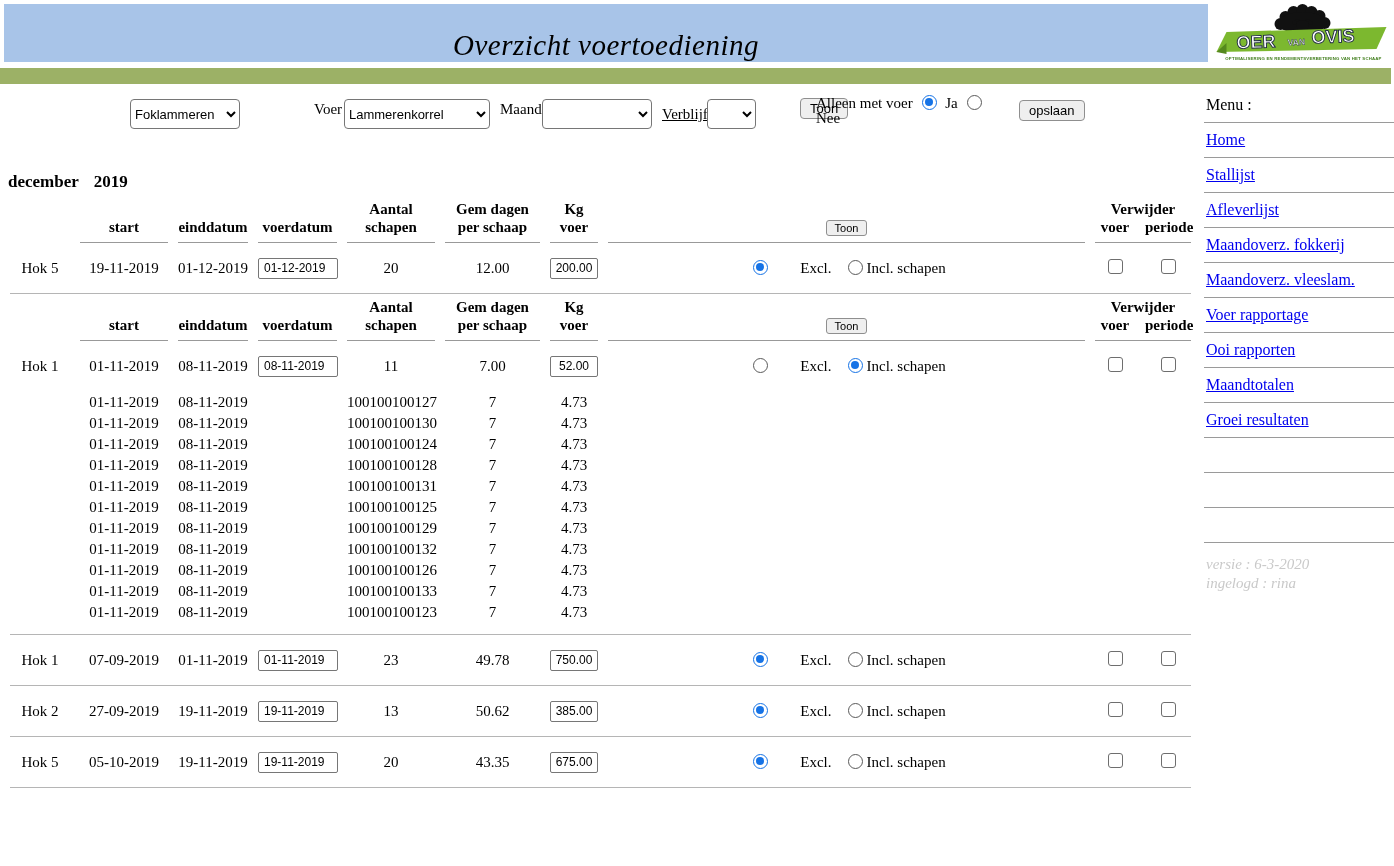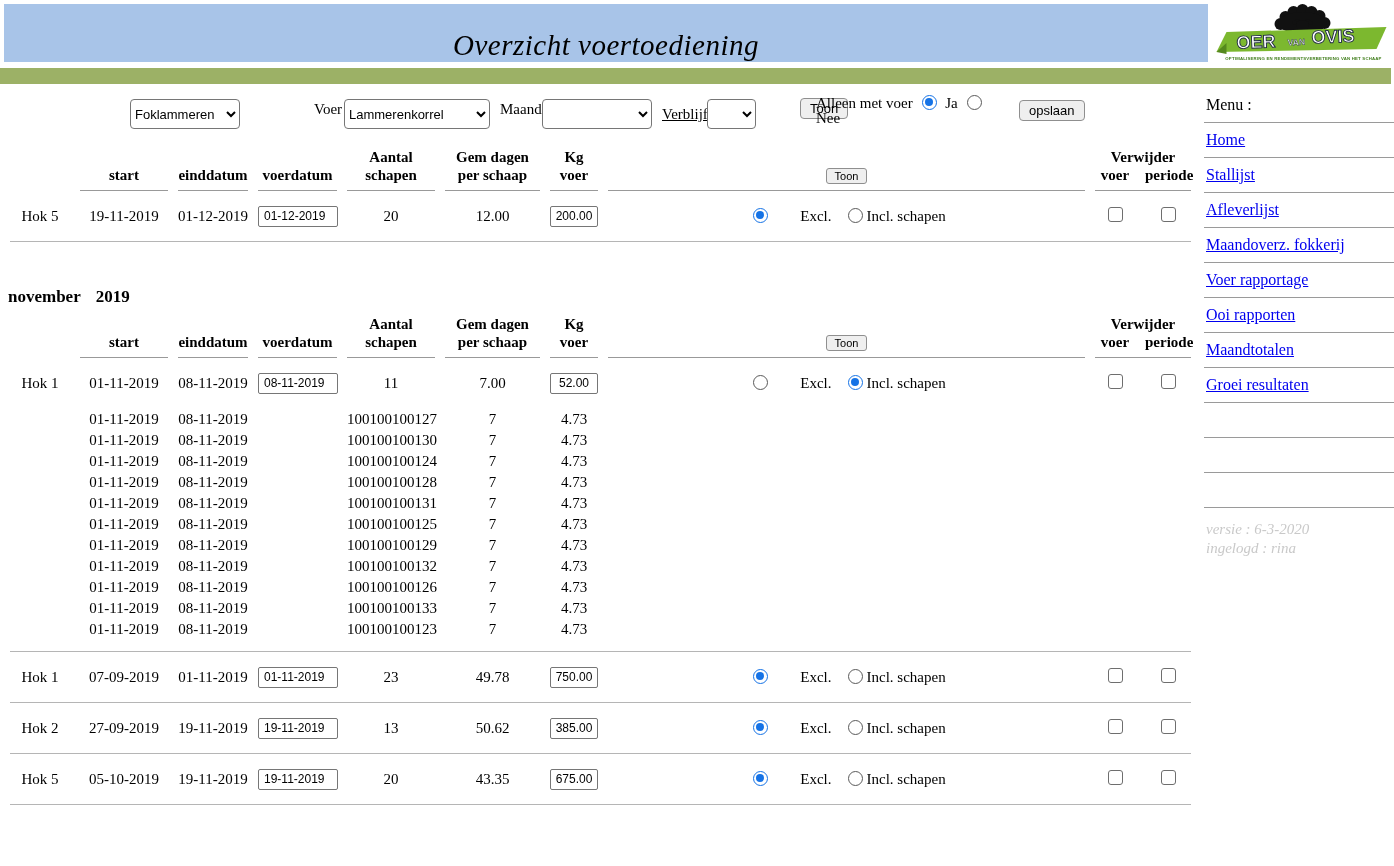--- a/index.html
+++ b/index.html
@@ -134,20 +134,75 @@
       <span class="radio sel"></span>
       <span>Ja</span>
       <span class="radio"></span>
       <br>
       <span>Nee</span>
     </div>
     <button class="btn f-opslaan">opslaan</button>
   </div>
 
   <div id="months">
+      <div class="month">
+        <div class="month-heading"><span>december</span><span class="year">2019</span></div>
+        <table class="feed">
+          <colgroup>
+            <col style="width:60px">
+            <col style="width:88px">
+            <col style="width:70px">
+            <col style="width:79px">
+            <col style="width:88px">
+            <col style="width:95px">
+            <col style="width:48px">
+            <col style="width:477px">
+            <col style="width:40px">
+            <col style="width:46px">
+          </colgroup>
+          <thead>
+            <tr>
+              <th class="c-hok"></th>
+              <th>start</th>
+              <th>einddatum</th>
+              <th>voerdatum</th>
+              <th>Aantal<br>schapen</th>
+              <th>Gem dagen<br>per schaap</th>
+              <th>Kg voer</th>
+              <th class="c-main"><button class="btn toon-sm">Toon</button></th>
+              <th colspan="2">
+                <div>Verwijder</div>
+                <div class="verw-split">
+                  <span style="width:40px">voer</span>
+                  <span style="width:46px">periode</span>
+                </div>
+              </th>
+            </tr>
+          </thead>
+          <tbody>
+            <tr class="hok-row">
+              <td class="c-hok">Hok 5</td>
+              <td>19-11-2019</td>
+              <td>01-12-2019</td>
+              <td><input class="date" type="text" value="01-12-2019" style=""></td>
+              <td>20</td>
+              <td>12.00</td>
+              <td><input class="kg" type="text" value="200.00" style=""></td>
+              <td class="c-main"><span class="radio sel"></span><span class="rlabel">Excl.</span><span class="radio"></span><span>Incl. schapen</span></td>
+              <td><span class="checkbox"></span></td>
+              <td><span class="checkbox"></span></td>
+            </tr>
+            <tr class="sep">
+              <td colspan="10">
+                <div class="sepline"></div>
+              </td>
+            </tr>
+          </tbody>
+        </table>
+      </div>
       <div class="month">
         <table class="feed">
           <colgroup>
             <col style="width:60px">
             <col style="width:88px">
             <col style="width:70px">
             <col style="width:79px">
             <col style="width:88px">
             <col style="width:95px">
             <col style="width:48px">
@@ -169,75 +224,20 @@
                 <div>Verwijder</div>
                 <div class="verw-split">
                   <span style="width:40px">voer</span>
                   <span style="width:46px">periode</span>
                 </div>
               </th>
             </tr>
           </thead>
           <tbody>
             <tr class="hok-row">
-              <td class="c-hok">Hok 5</td>
-              <td>19-11-2019</td>
-              <td>01-12-2019</td>
-              <td><input class="date" type="text" value="01-12-2019" style=""></td>
-              <td>20</td>
-              <td>12.00</td>
-              <td><input class="kg" type="text" value="200.00" style=""></td>
-              <td class="c-main"><span class="radio sel"></span><span class="rlabel">Excl.</span><span class="radio"></span><span>Incl. schapen</span></td>
-              <td><span class="checkbox"></span></td>
-              <td><span class="checkbox"></span></td>
-            </tr>
-            <tr class="sep">
-              <td colspan="10">
-                <div class="sepline"></div>
-              </td>
-            </tr>
-          </tbody>
-        </table>
-      </div>
-      <div class="month">
-        <div class="month-heading"><span>november</span><span class="year">2019</span></div>
-        <table class="feed">
-          <colgroup>
-            <col style="width:60px">
-            <col style="width:88px">
-            <col style="width:70px">
-            <col style="width:79px">
-            <col style="width:88px">
-            <col style="width:95px">
-            <col style="width:48px">
-            <col style="width:477px">
-            <col style="width:40px">
-            <col style="width:46px">
-          </colgroup>
-          <thead>
-            <tr>
-              <th class="c-hok"></th>
-              <th>start</th>
-              <th>einddatum</th>
-              <th>voerdatum</th>
-              <th>Aantal<br>schapen</th>
-              <th>Gem dagen<br>per schaap</th>
-              <th>Kg voer</th>
-              <th class="c-main"><button class="btn toon-sm">Toon</button></th>
-              <th colspan="2">
-                <div>Verwijder</div>
-                <div class="verw-split">
-                  <span style="width:40px">voer</span>
-                  <span style="width:46px">periode</span>
-                </div>
-              </th>
-            </tr>
-          </thead>
-          <tbody>
-            <tr class="hok-row">
               <td class="c-hok">Hok 1</td>
               <td>01-11-2019</td>
               <td>08-11-2019</td>
               <td><input class="date" type="text" value="08-11-2019" style=""></td>
               <td>11</td>
               <td>7.00</td>
               <td><input class="kg" type="text" value="52.00" style=""></td>
               <td class="c-main"><span class="radio"></span><span class="rlabel">Excl.</span><span class="radio sel"></span><span>Incl. schapen</span></td>
               <td><span class="checkbox"></span></td>
               <td><span class="checkbox"></span></td>
@@ -435,20 +435,21 @@
       </div>
     </div>
 
   <div class="sidebar">
     <div class="menu-item">Menu :</div>
     <div id="menu-items">
         <div class="menu-item"><a href="#">Home</a></div>
         <div class="menu-item"><a href="#">Stallijst</a></div>
         <div class="menu-item"><a href="#">Afleverlijst</a></div>
         <div class="menu-item"><a href="#">Maandoverz. fokkerij</a></div>
+        <div class="menu-item"><a href="#">Maandoverz. vleeslam.</a></div>
         <div class="menu-item"><a href="#">Voer rapportage</a></div>
         <div class="menu-item"><a href="#">Ooi rapporten</a></div>
         <div class="menu-item"><a href="#">Maandtotalen</a></div>
         <div class="menu-item"><a href="#">Groei resultaten</a></div>
         <div class="menu-item empty"></div>
         <div class="menu-item empty"></div>
         <div class="menu-item empty"></div>
       </div>
     <div class="version">
       <div>versie : 6-3-2020</div>

